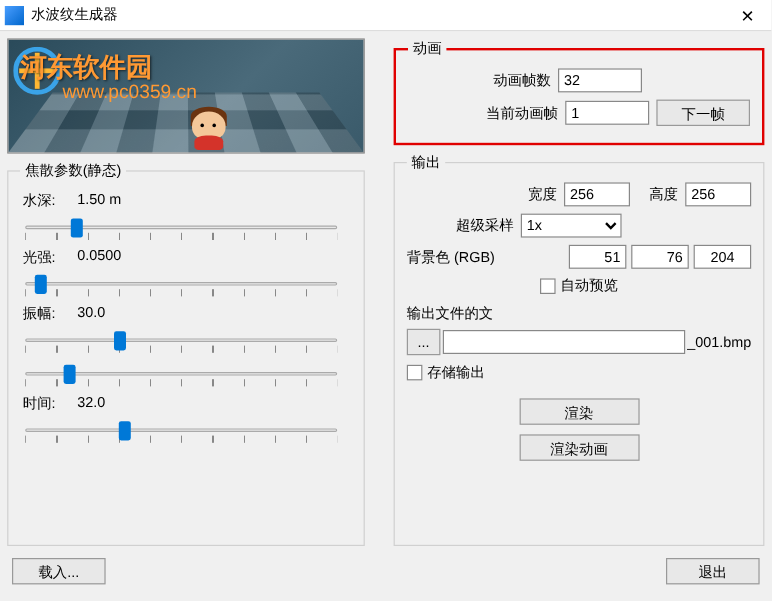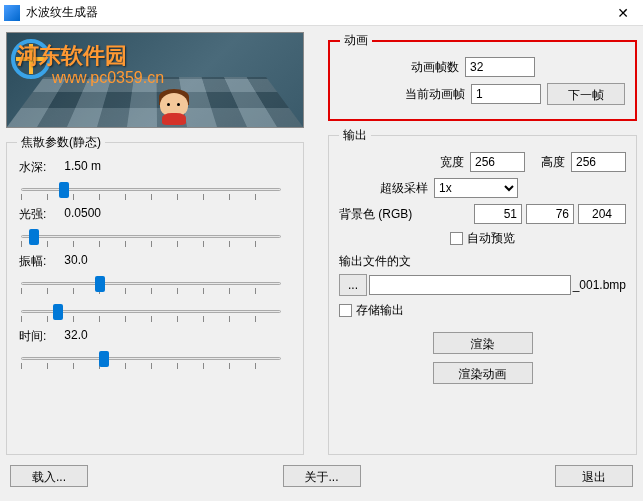--- a/index.html
+++ b/index.html
@@ -198,16 +198,15 @@
       <div style="text-align:center;margin-top:8px;">
         <button class="btn" style="width:100px">渲染动画</button>
       </div>
     </fieldset>
   </div>
 </div>
 
 <div class="bottom-bar">
   <button class="btn" style="width:78px">载入...</button>
   <div class="spacer"></div>
-  <button class="btn" style="width:78px">关于...</button>
   <div class="spacer"></div>
   <button class="btn" style="width:78px">退出</button>
 </div>
 
 </body></html>

